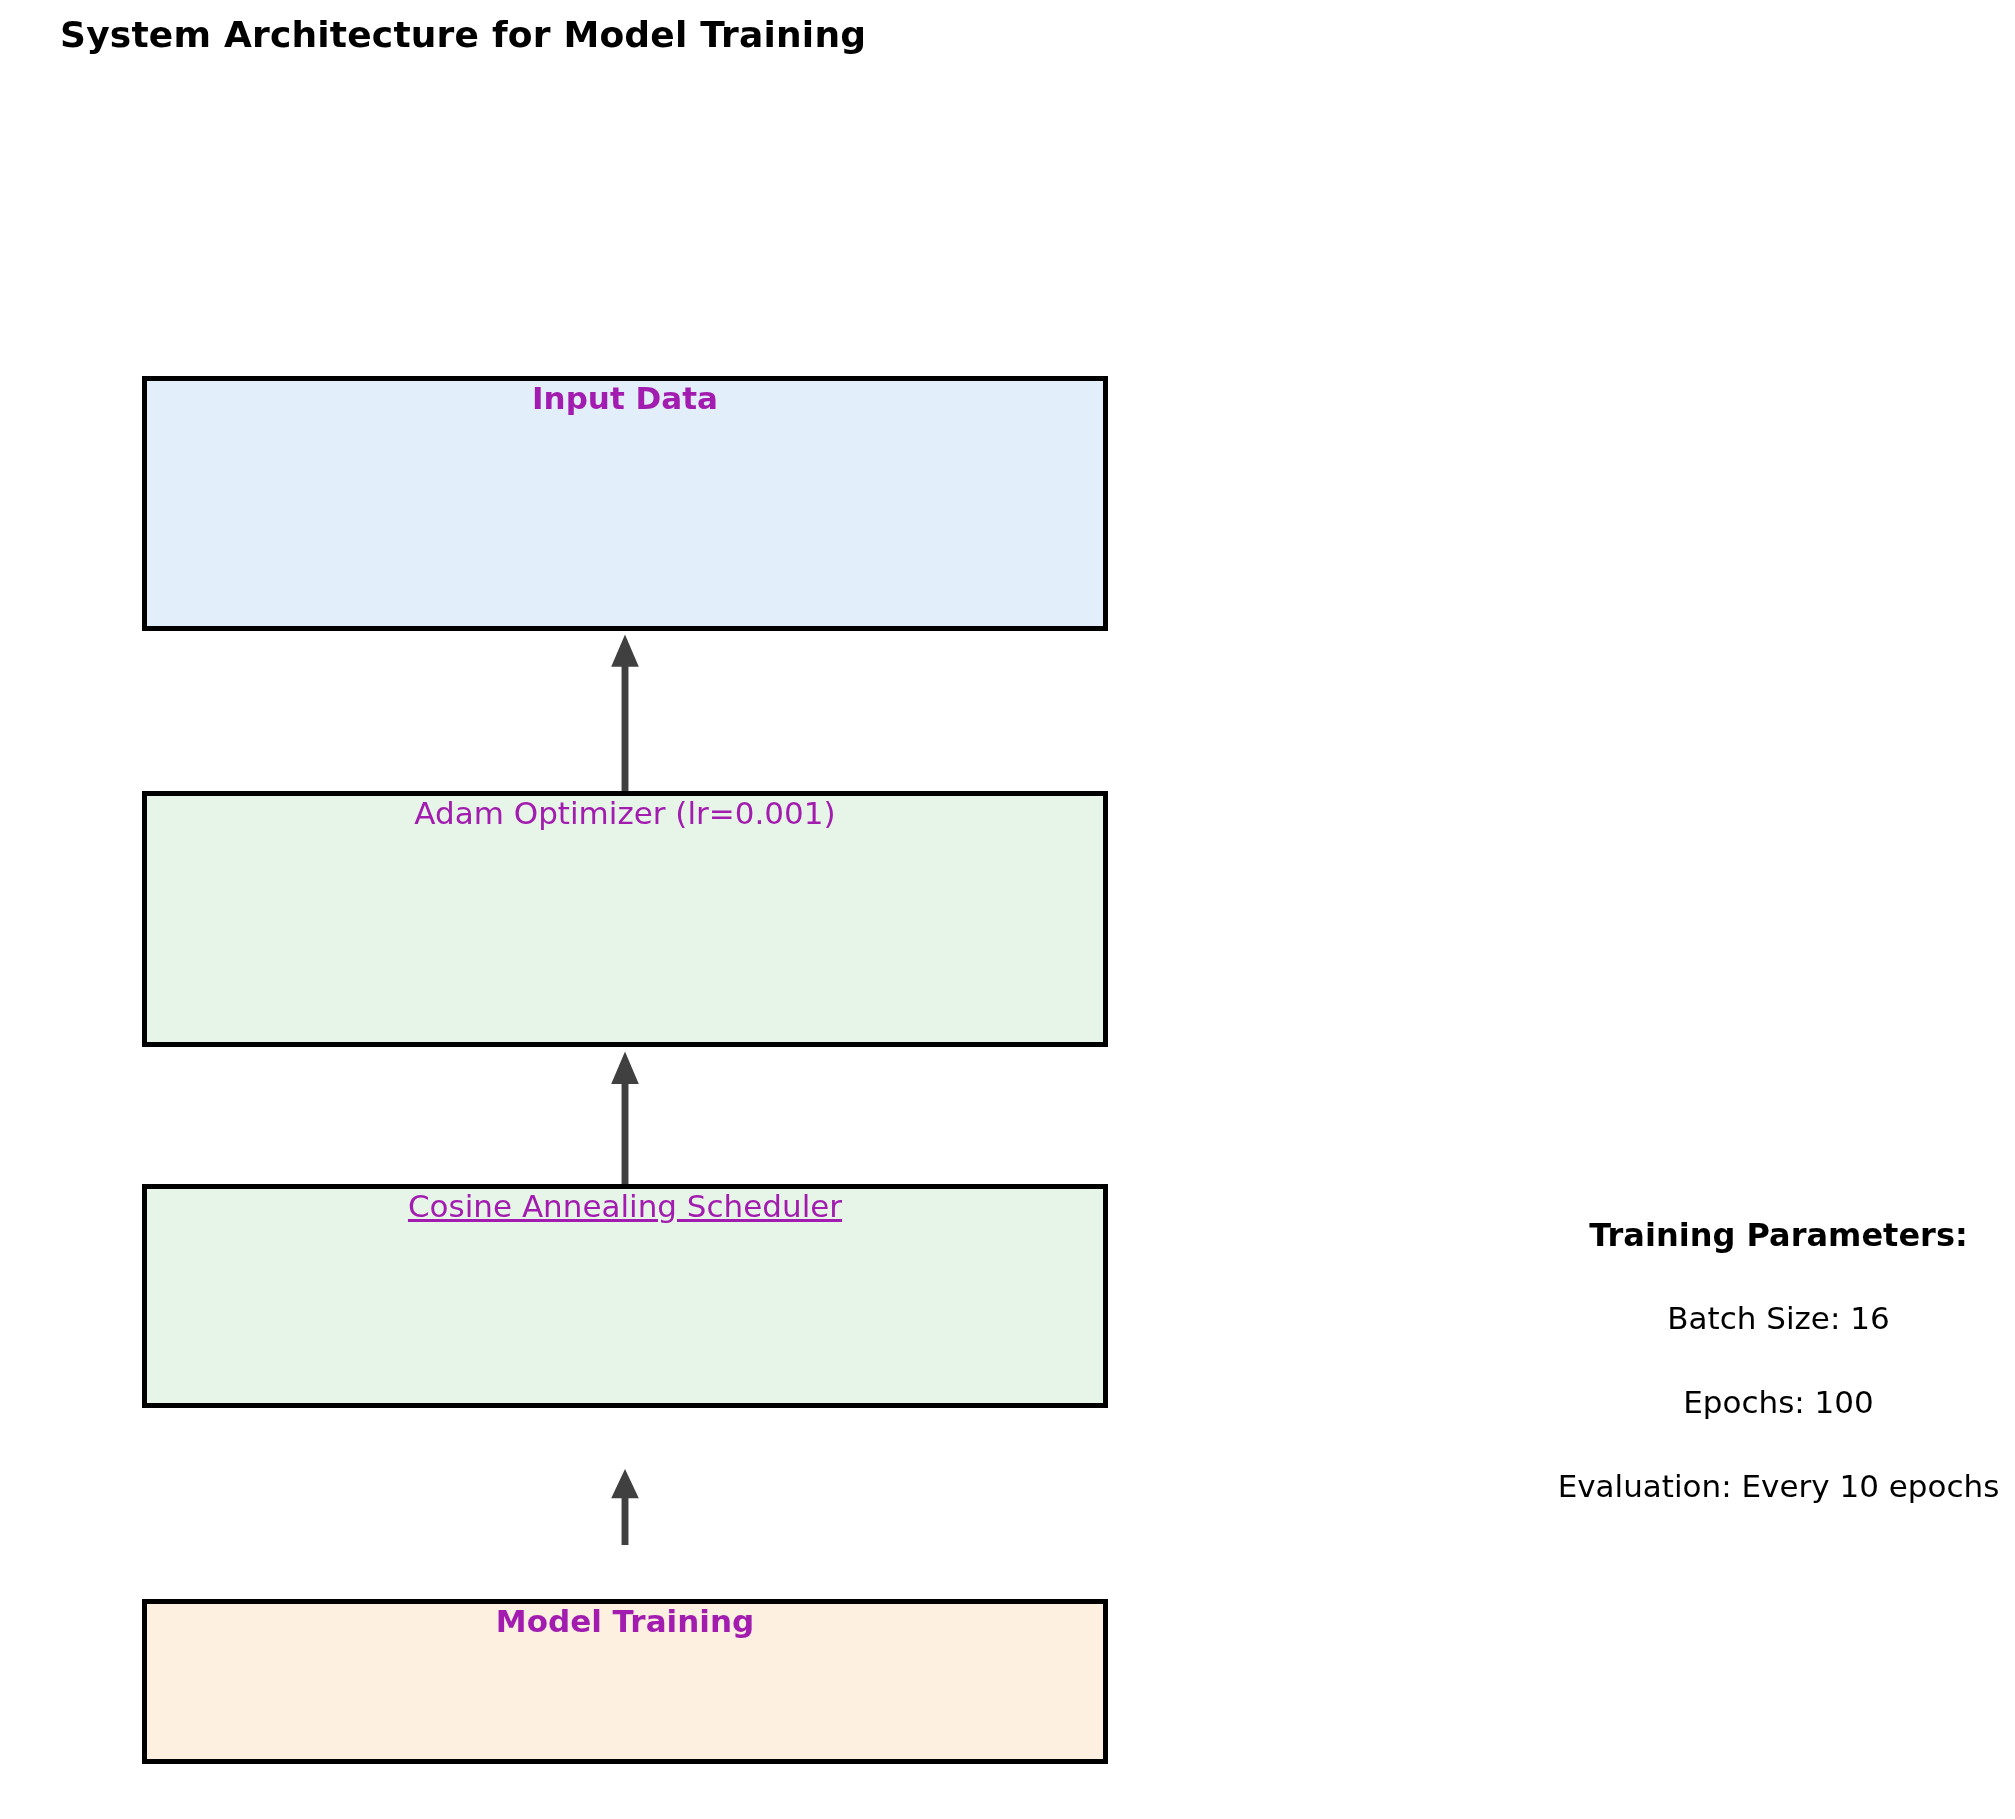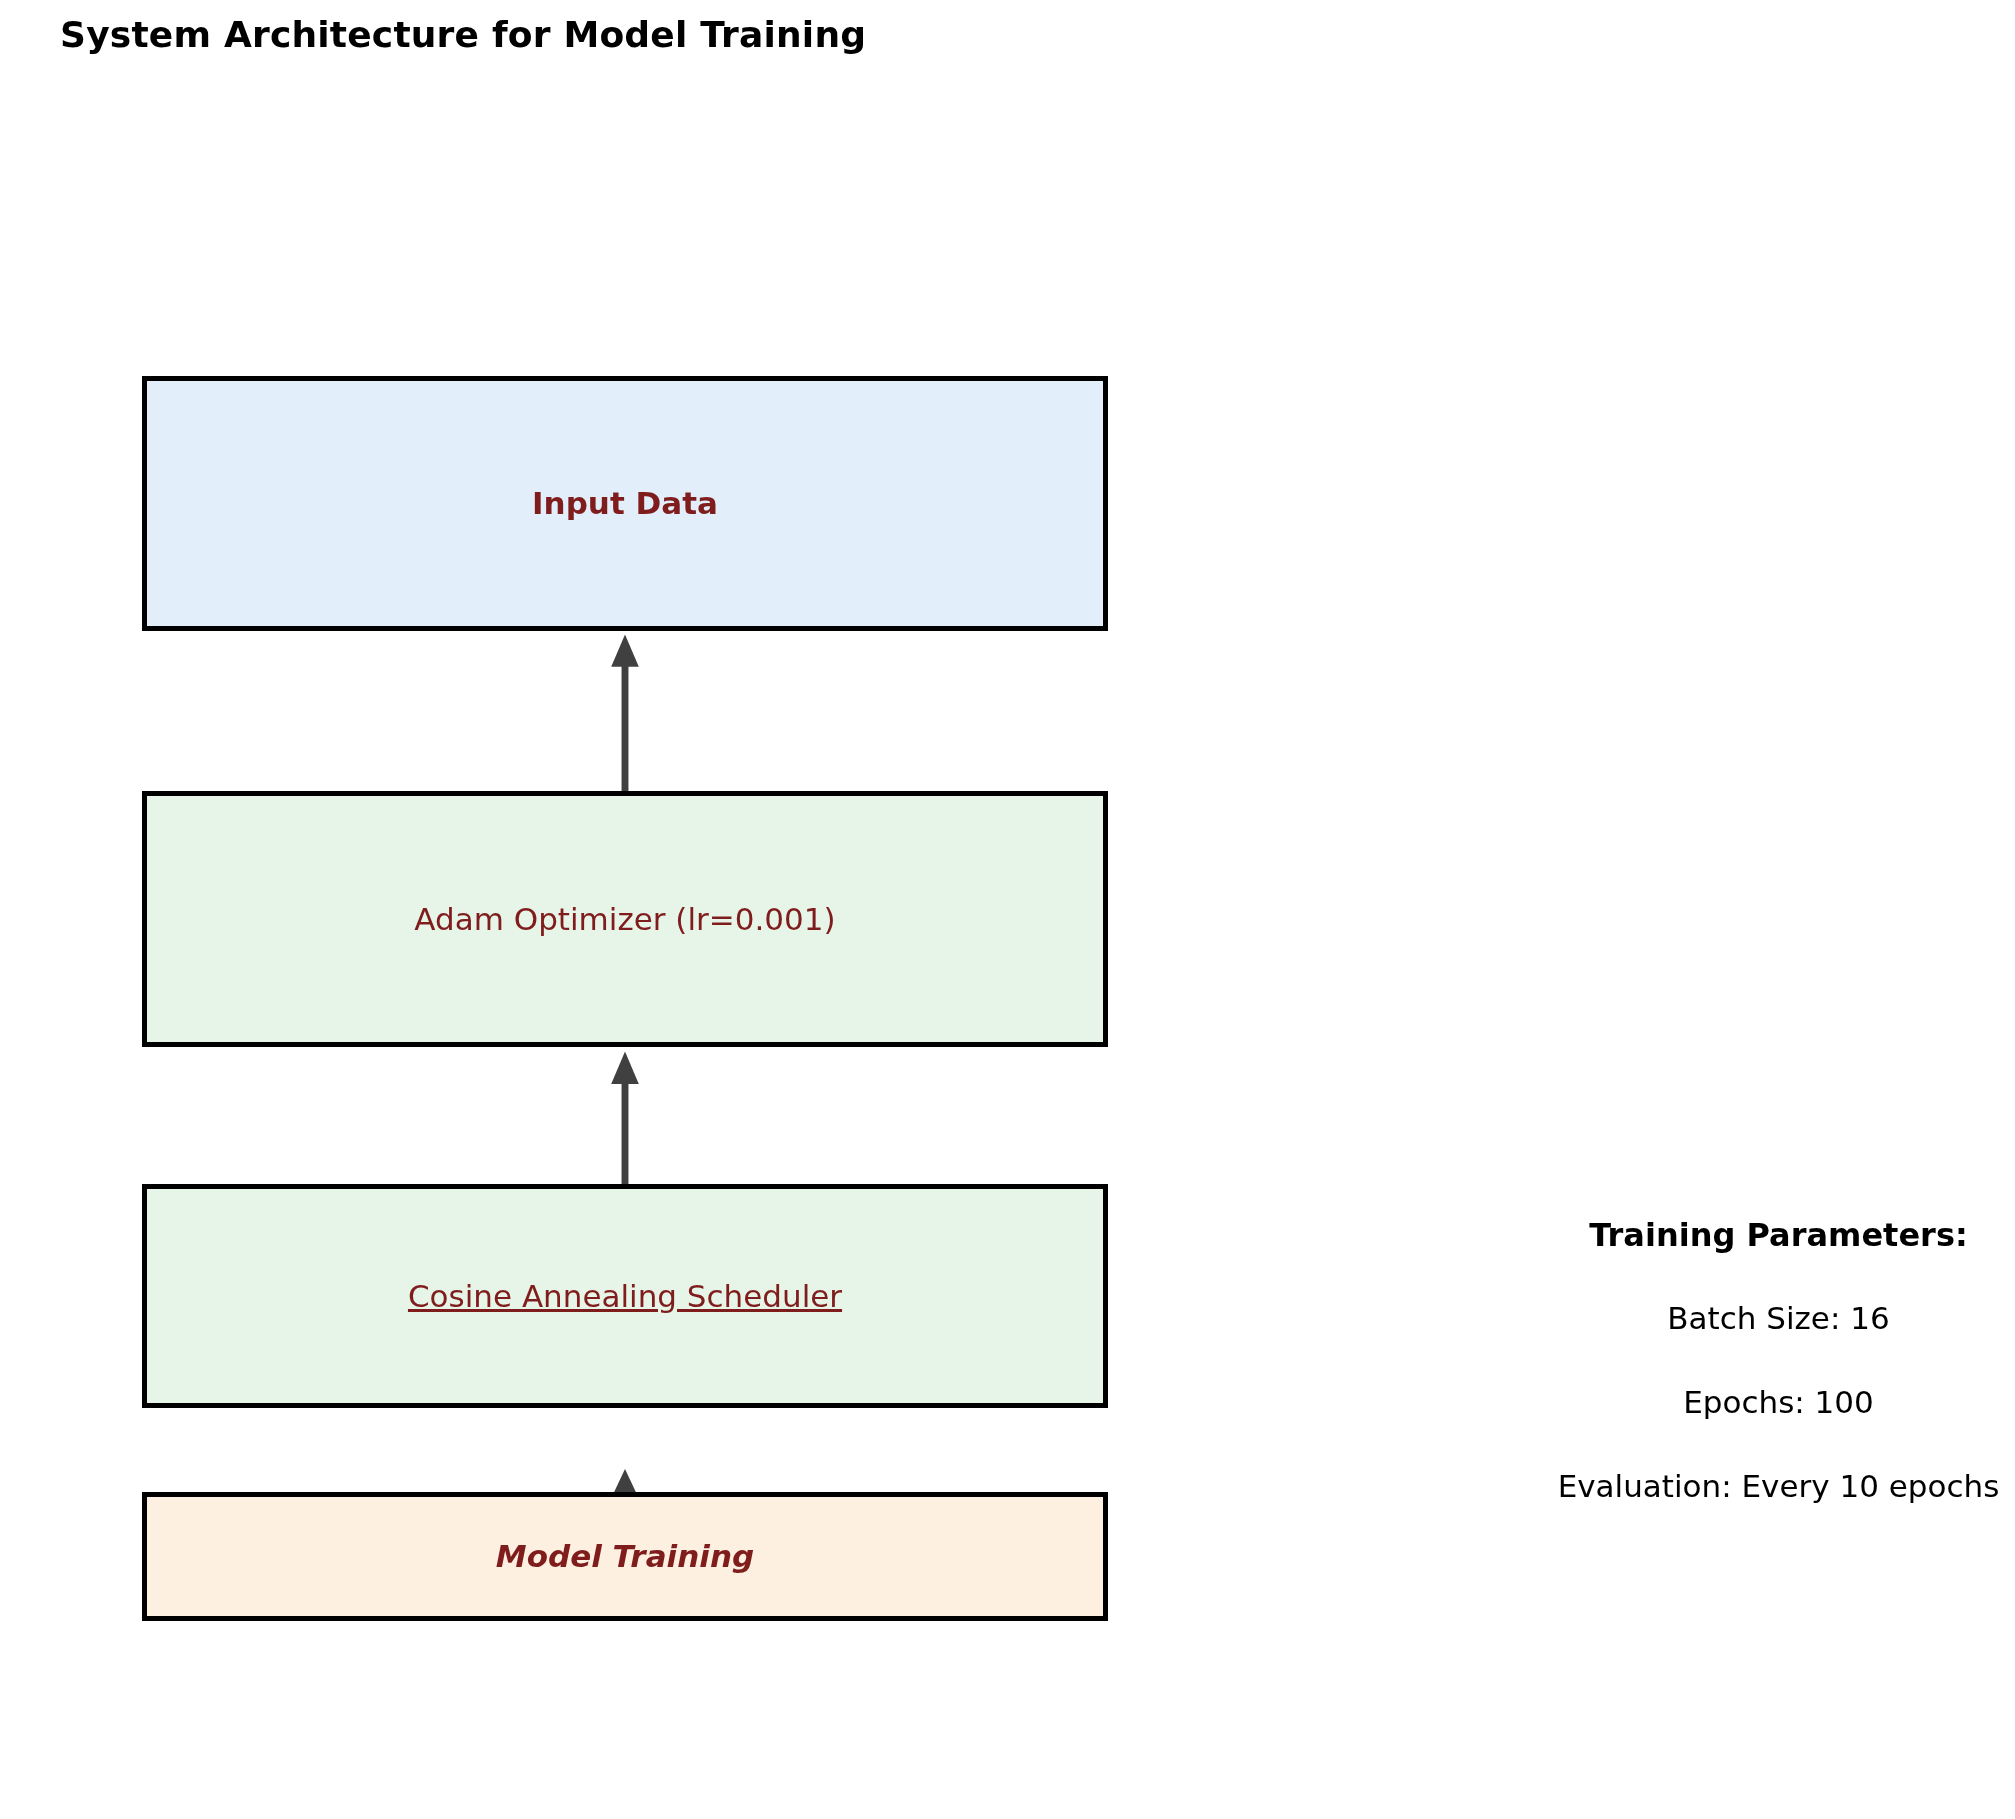--- a/index.html
+++ b/index.html
@@ -31,38 +31,37 @@
   }
 
   
   .flow-box {
     position: absolute;
     left: 142px;
     width: 966px;
     box-sizing: border-box;
     border: 5.4px solid #000000;
     display: flex;
-    align-items: center;
     justify-content: center;
-    color: #7f1d1d;
+    color: #a21caf;
   }
   .flow-box .box-label {
     font-size: 31px;
     line-height: 1.1;
     text-align: center;
     white-space: nowrap;
   }
   .flow-box.emphasis .box-label {
     font-weight: bold;
   }
 
   #box-input-data   { top: 376px;  height: 255px; background: #e2effb; }
   #box-optimizer    { top: 791px; height: 256px; background: #e7f5e8; }
   #box-scheduler    { top: 1184px; height: 224px; background: #e7f5e8; text-decoration: underline; }
-  #box-model-train  { top: 1492px; height: 129px; background: #fdf0e0; font-style: italic; }
+  #box-model-train  { top: 1599px; height: 165px; background: #fdf0e0; }
   .arrow-wrap {
     position: absolute;
     left: 602px;
     width: 46px;
   }
   #arrow-optimizer-to-input   { top: 630px;  height: 161px; }
   #arrow-scheduler-to-optimizer { top: 1047px; height: 163px; }
   #arrow-train-to-scheduler   { top: 1466px; height: 79px; }
 
   .arrow-wrap svg { display: block; width: 100%; height: 100%; }

